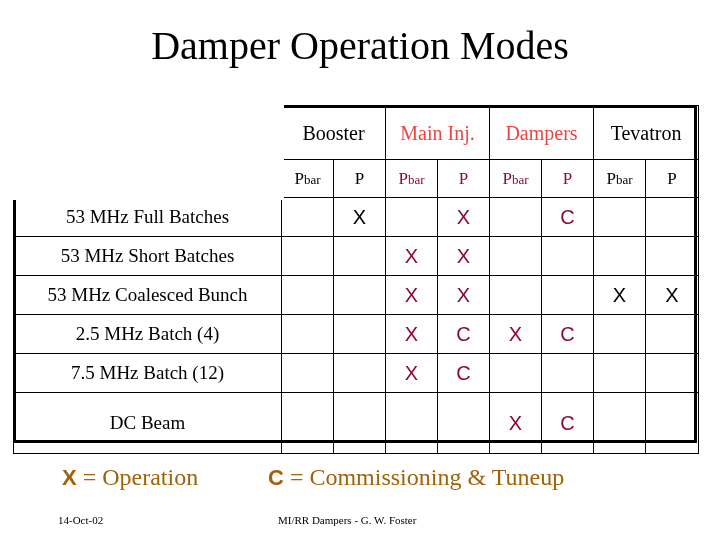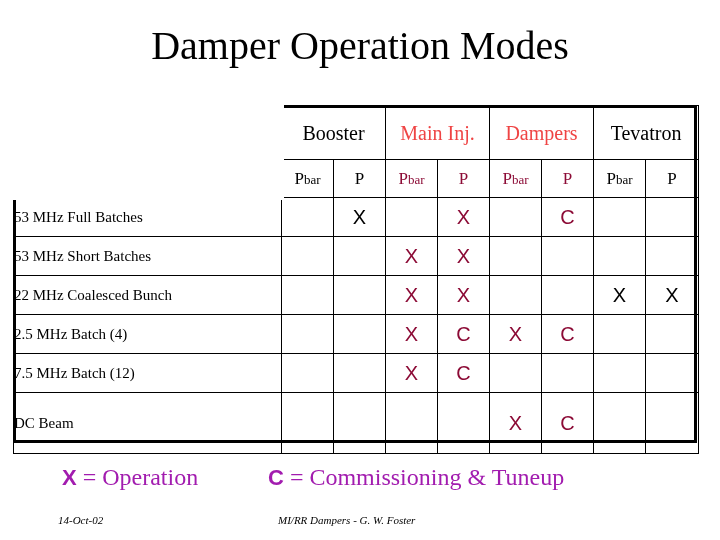--- a/index.html
+++ b/index.html
@@ -74,21 +74,22 @@
   .sub-col-w  { width: 53px;  }
 
   
   .hdr-row    { height: 54px; }
   .sub-row    { height: 38px; }
   .data-row   { height: 39px; }
   .data-row-t { height: 61px; }
 
   
   .row-label {
-    font-size: 15px;
+    text-align: center;
+    font-size: 19px;
     line-height: 22px;
     color: #000000;
     white-space: nowrap;
     padding: 0 6px;
   }
 
   
   .grp-head {
     text-align: center;
     font-size: 20px;
@@ -136,36 +137,35 @@
     left: 0;
     top: 462px;
     width: 720px;
     height: 34px;
   }
   .legend-item {
     position: absolute;
     font-family: "Liberation Serif", "DejaVu Serif", serif;
     font-size: 24px;
     line-height: 30px;
-    color: #a21caf;
+    color: #a16207;
     white-space: nowrap;
   }
   #legend-operation    { left: 62px;  top: 0; }
   #legend-commissionng { left: 268px; top: 0; }
   .glyph {
     font-family: "Liberation Sans", "DejaVu Sans", sans-serif;
     font-weight: bold;
     font-size: 22px;
   }
 
   
   .footer-text {
     position: absolute;
     font-family: "Liberation Serif", "DejaVu Serif", serif;
-    font-style: italic;
     font-size: 11px;
     line-height: 14px;
     color: #000000;
     white-space: nowrap;
     text-align: center;
   }
   #footer-date   { left: 58px;  top: 513px; }
   #footer-credit { left: 278px; top: 513px; }
 </style>
 </head>
@@ -225,21 +225,21 @@
       <td class="cell plain mark-black"></td>
       <td class="cell hl mark-red">X</td>
       <td class="cell hl mark-red">X</td>
       <td class="cell hl mark-red"></td>
       <td class="cell hl mark-red"></td>
       <td class="cell plain mark-black"></td>
       <td class="cell plain mark-black"></td>
     </tr>
 
     <tr class="data-row">
-      <td class="row-label">22 MHz Coalesced Bunch</td>
+      <td class="row-label">53 MHz Coalesced Bunch</td>
       <td class="cell plain mark-black"></td>
       <td class="cell plain mark-black"></td>
       <td class="cell hl mark-red">X</td>
       <td class="cell hl mark-red">X</td>
       <td class="cell hl mark-red"></td>
       <td class="cell hl mark-red"></td>
       <td class="cell plain mark-black">X</td>
       <td class="cell plain mark-black">X</td>
     </tr>
 

